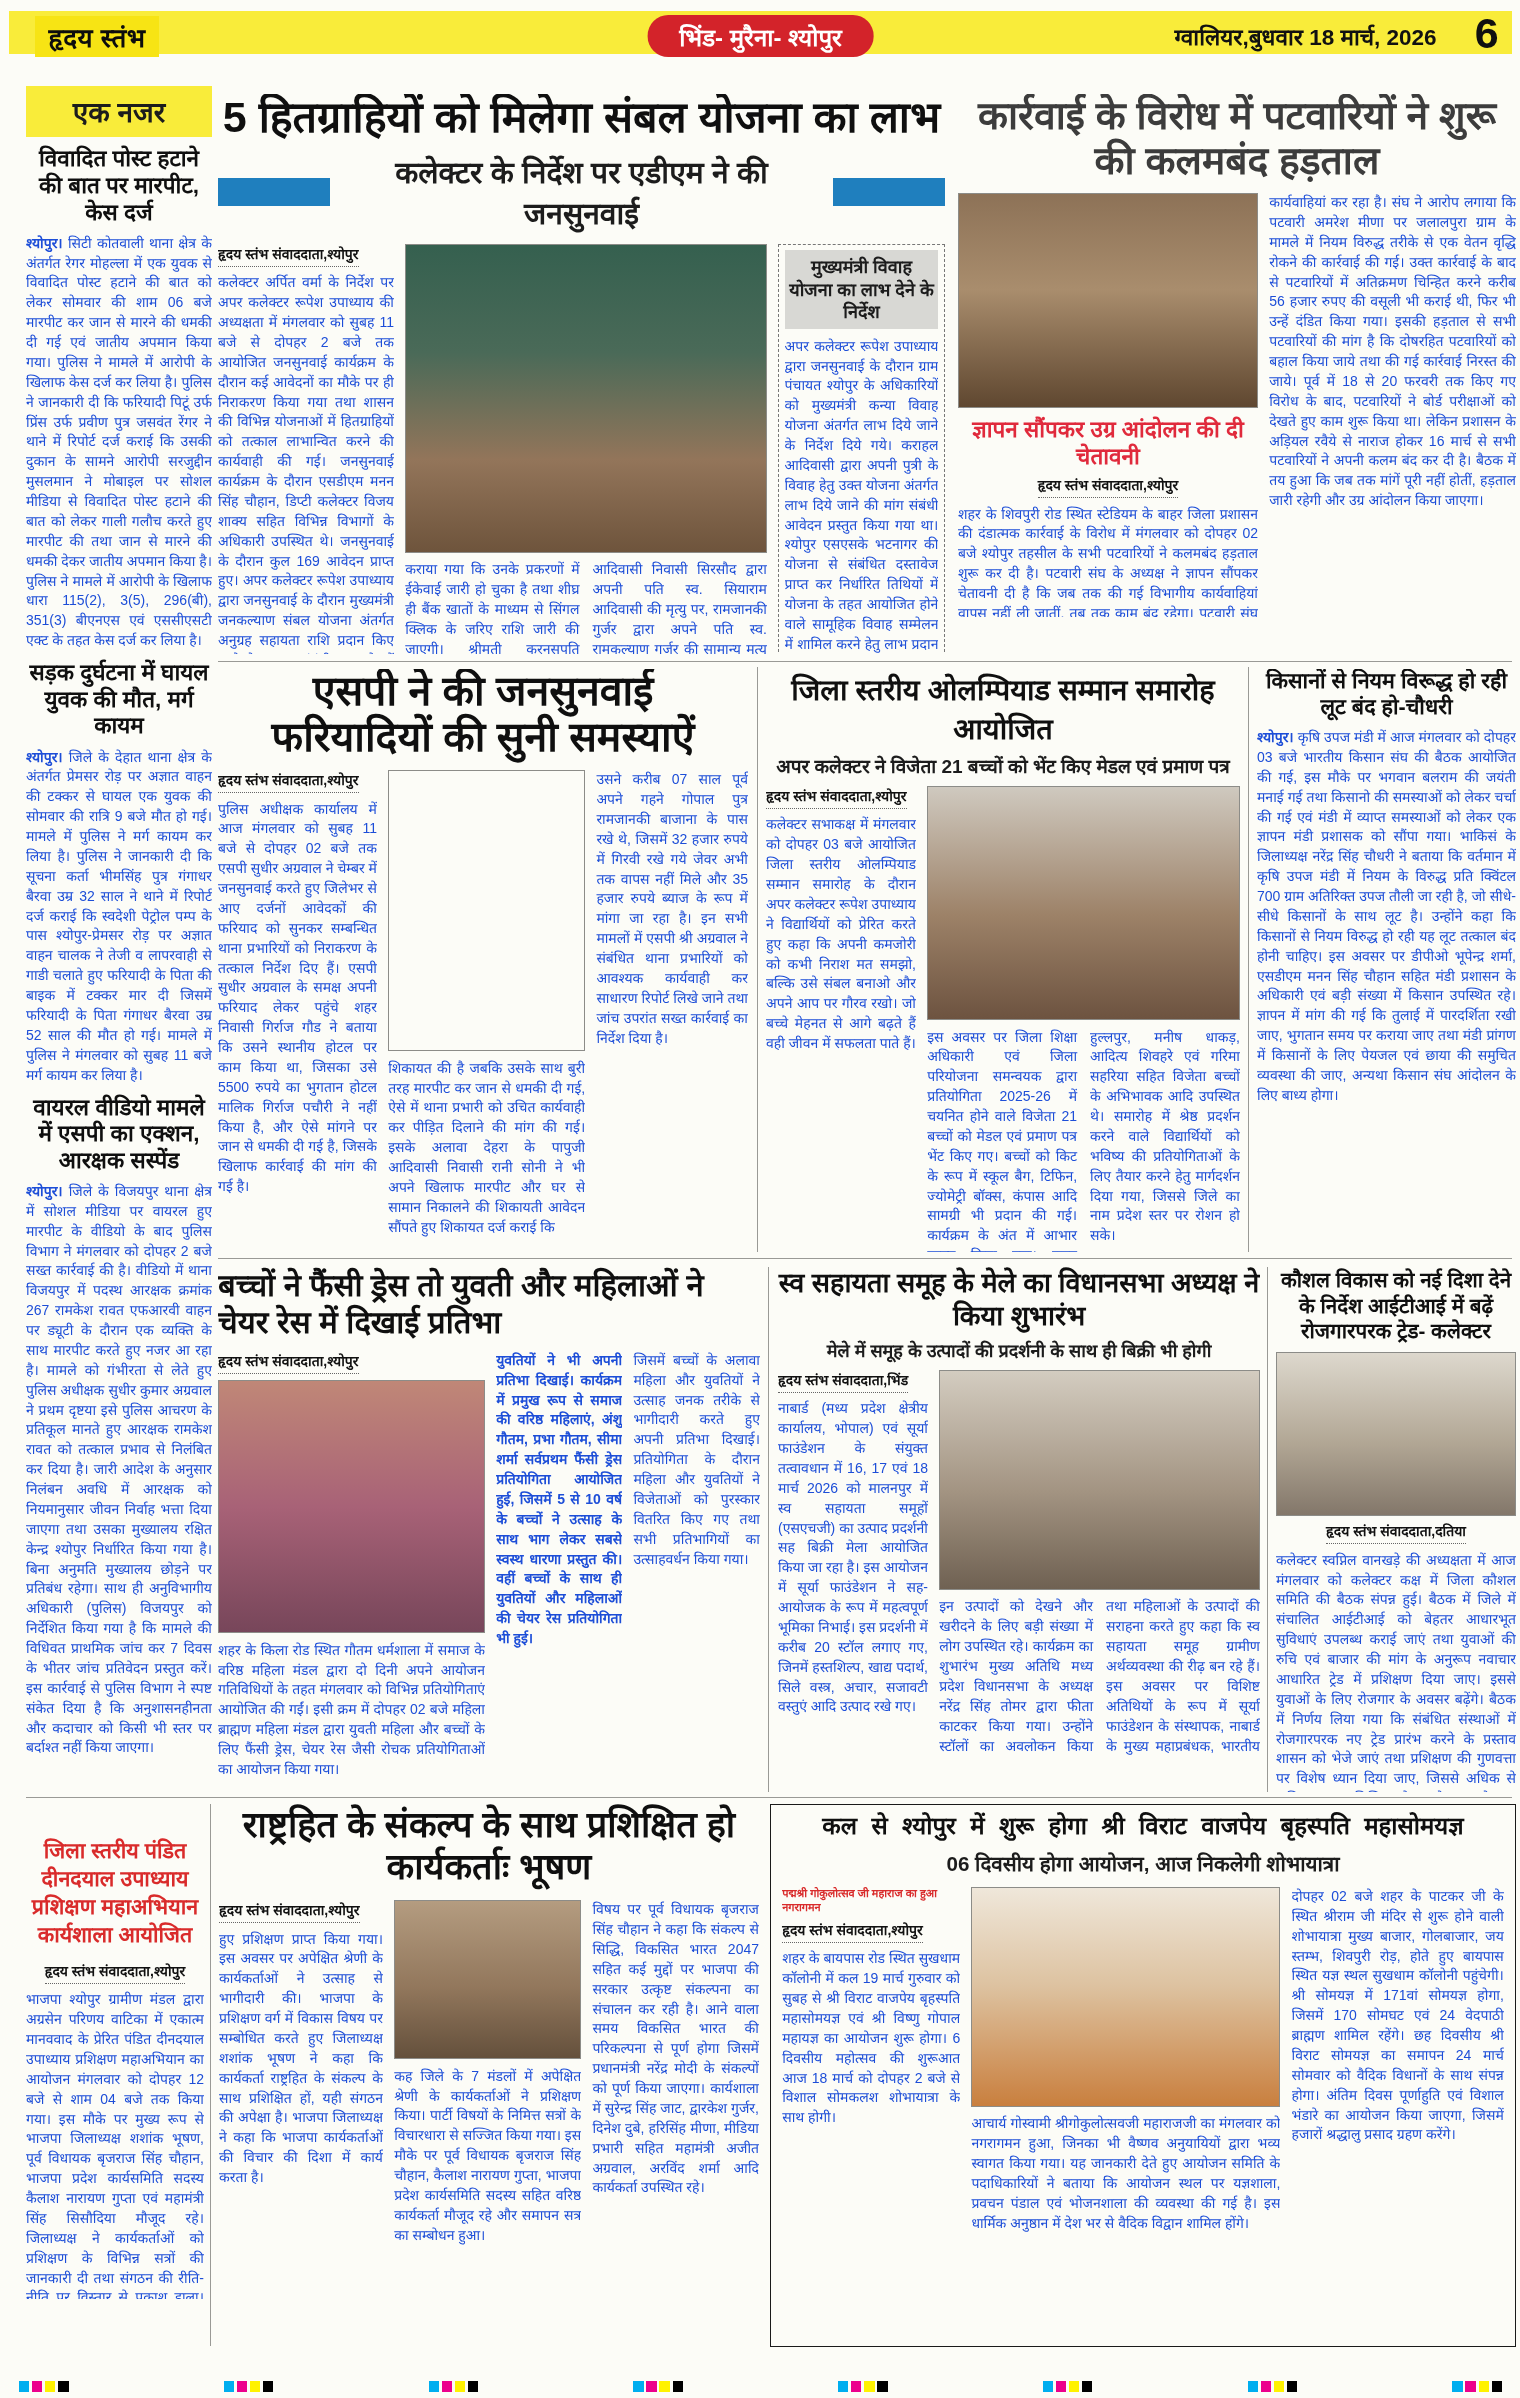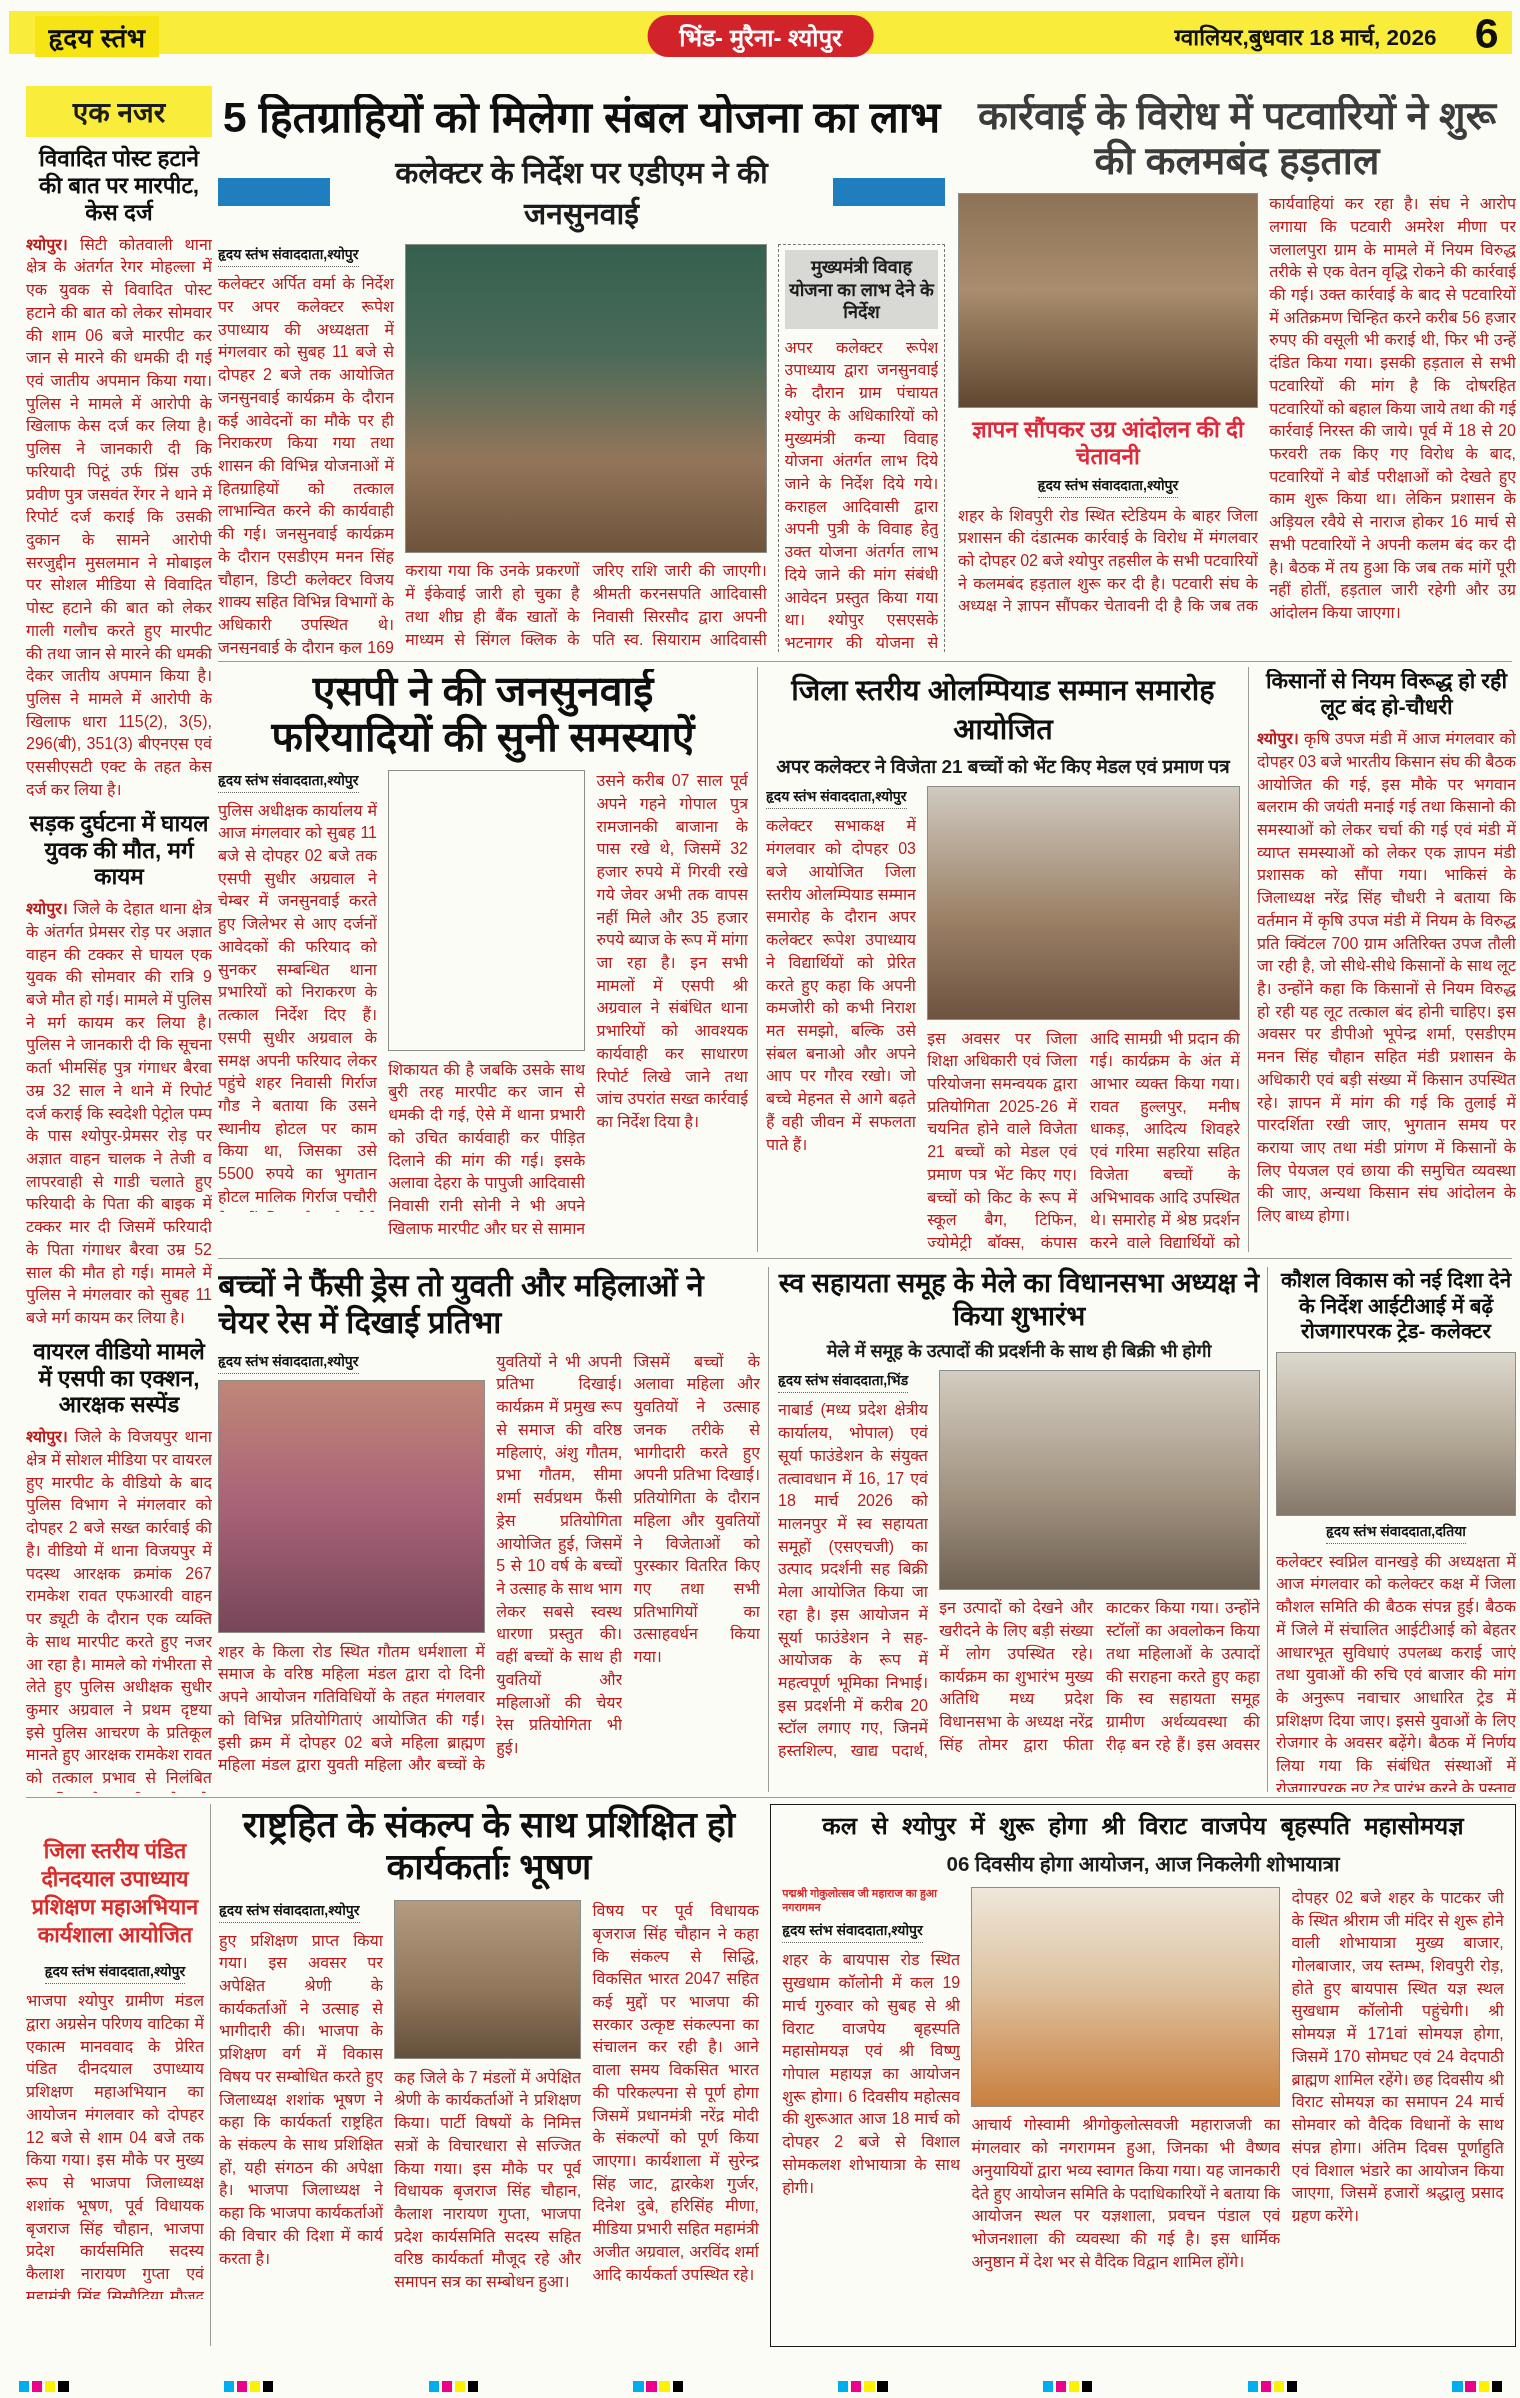--- a/index.html
+++ b/index.html
@@ -19,21 +19,21 @@
     position:absolute; left:50%; transform:translateX(-50%); top:3.7px;
     background:#d3232a; color:#fff; font-weight:bold; font-size:24px;
     padding:4.7px 32px; border-radius:20.6px;
   }
   .mast-date { position:absolute; right:75px; top:9.4px; font-weight:bold; font-size:22.5px; color:#111; }
   .mast-pageno { position:absolute; right:13px; top:-1.9px; font-weight:bold; font-size:43px; color:#101010; }
   
   .vline { position:absolute; width:0.9px; background:#9a9a96; }
   .hline { position:absolute; height:0.9px; background:#9a9a96; }
   .byline { font-weight:bold; font-size:14px; color:#111; border-bottom:0.9px dotted #666; padding-bottom:2.8px; margin-bottom:6.6px; display:inline-block; }
-  .body-txt { font-size:16px; line-height:1.42; text-align:justify; color:#b91c1c; overflow:hidden; }
+  .body-txt { font-size:14px; line-height:1.42; text-align:justify; color:#1d4ed8; overflow:hidden; }
   .body-txt .lead { font-weight:bold; }
   .photo { border:0.9px solid #8c8c88; width:100%; }
   .cols2 { column-count:2; column-gap:13px; }
   h1,h2,h3 { font-weight:bold; color:#0f0f0f; }
   
   #sidebar { position:absolute; left:26px; top:86px; width:186px; height:1707px; overflow:hidden; }
   .sb-title { background:#f9ec3a; text-align:center; font-size:28px; font-weight:bold; padding:5.6px 0 7.5px; margin-bottom:9.4px; }
   .sb-head { text-align:center; font-size:22.5px; line-height:1.18; margin:9.4px 0 7.5px; }
   
   .art { position:absolute; overflow:hidden; }
@@ -196,21 +196,21 @@
   <div class="hline" style="left:218px; right:9.4px; top:1258px;"></div>
 
   <div class="art" id="artF" style="left:218px; top:1267px; width:542px; height:525px;">
     <h1>बच्चों ने फैंसी ड्रेस तो युवती और महिलाओं ने चेयर रेस में दिखाई प्रतिभा</h1>
     <div class="flexrow" style="margin-top:9.4px; height:431px;">
       <div style="flex:0 0 267px;">
         <span class="byline">हृदय स्तंभ संवाददाता,श्योपुर</span>
         <div class="photo ph-f"></div>
         <div class="body-txt" style="height:136px; margin-top:7.5px;">शहर के किला रोड स्थित गौतम धर्मशाला में समाज के वरिष्ठ महिला मंडल द्वारा दो दिनी अपने आयाेजन गतिविधियों के तहत मंगलवार को विभिन्न प्रतियोगिताएं आयोजित की गईं। इसी क्रम में दोपहर 02 बजे महिला ब्राह्मण महिला मंडल द्वारा युवती महिला और बच्चों के लिए फैंसी ड्रेस, चेयर रेस जैसी रोचक प्रतियोगिताओं का आयोजन किया गया।</div>
       </div>
-      <div style="flex:0 0 126px;">
+      <div style="flex:0 0 126px;font-weight:bold;">
         <div class="body-txt" style="height:429px;">युवतियों ने भी अपनी प्रतिभा दिखाई। कार्यक्रम में प्रमुख रूप से समाज की वरिष्ठ महिलाएं, अंशु गौतम, प्रभा गौतम, सीमा शर्मा सर्वप्रथम फैंसी ड्रेस प्रतियोगिता आयोजित हुई, जिसमें 5 से 10 वर्ष के बच्चों ने उत्साह के साथ भाग लेकर सबसे स्वस्थ धारणा प्रस्तुत की। वहीं बच्चों के साथ ही युवतियों और महिलाओं की चेयर रेस प्रतियोगिता भी हुई।</div>
       </div>
       <div style="flex:1 1 auto; min-width:0;">
         <div class="body-txt" style="height:429px;">जिसमें बच्चों के अलावा महिला और युवतियों ने उत्साह जनक तरीके से भागीदारी करते हुए अपनी प्रतिभा दिखाई। प्रतियोगिता के दौरान महिला और युवतियों ने विजेताओं को पुरस्कार वितरित किए गए तथा सभी प्रतिभागियों का उत्साहवर्धन किया गया।</div>
       </div>
     </div>
   </div>
 
   <div class="vline" style="left:768px; top:1267px; height:525px;"></div>
   <div class="vline" style="left:1267px; top:1267px; height:525px;"></div>

